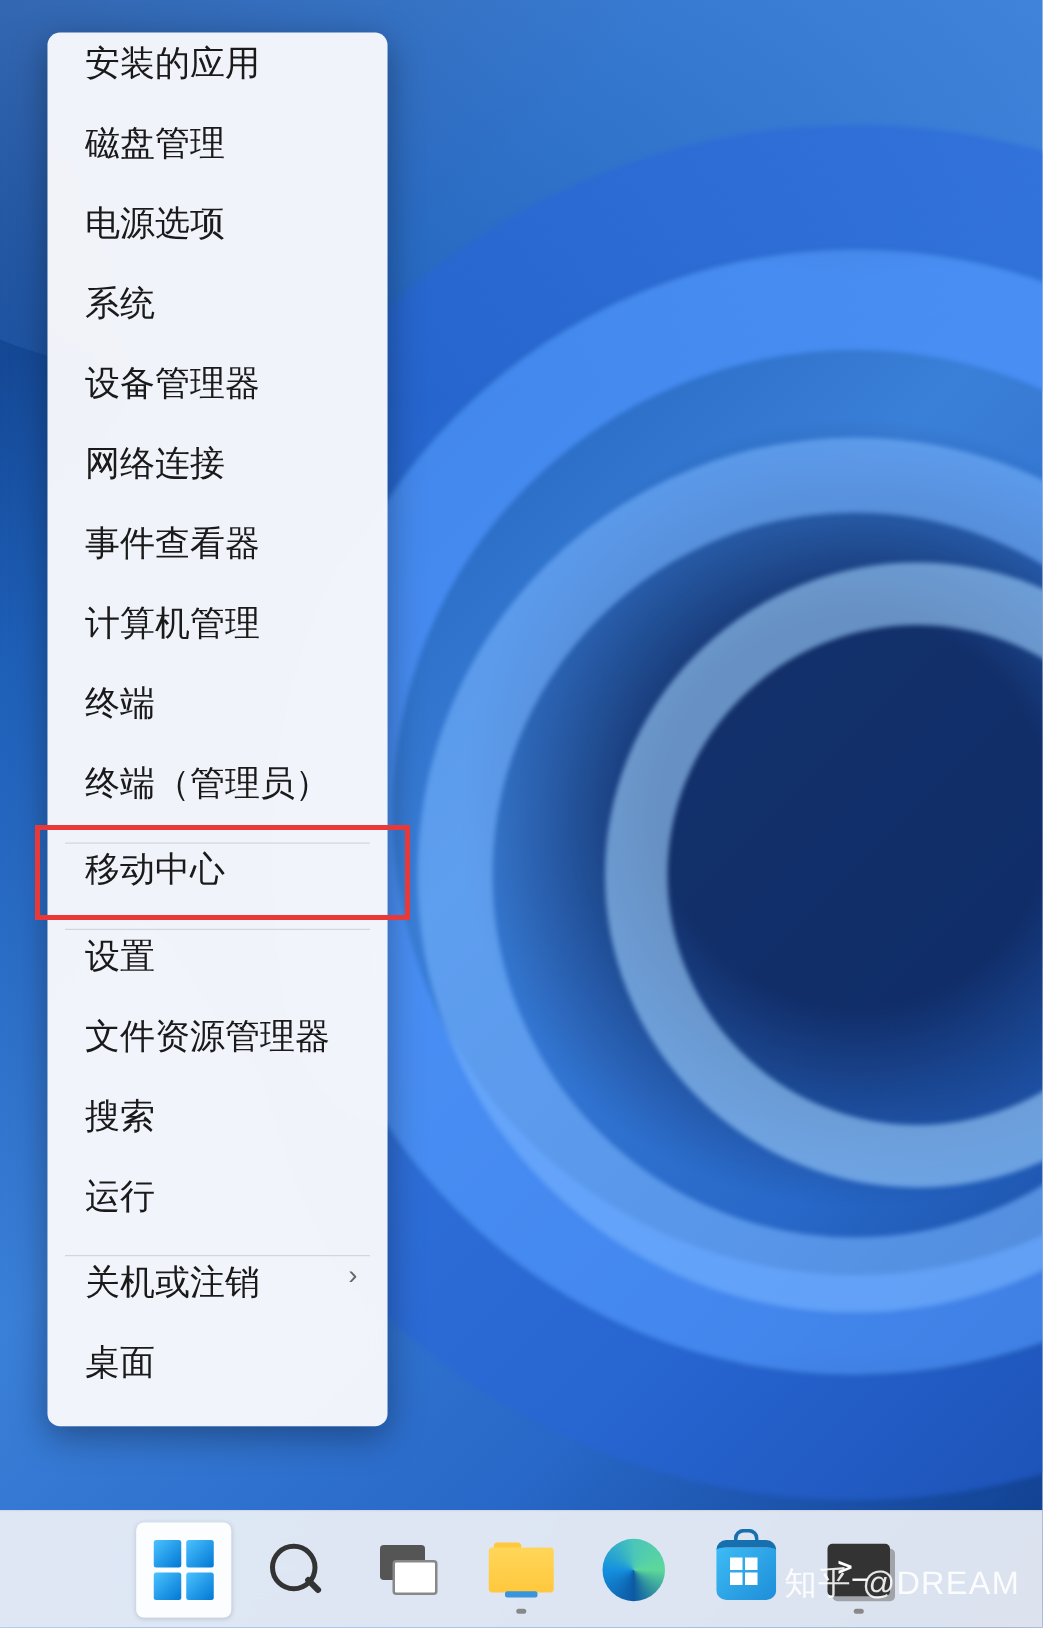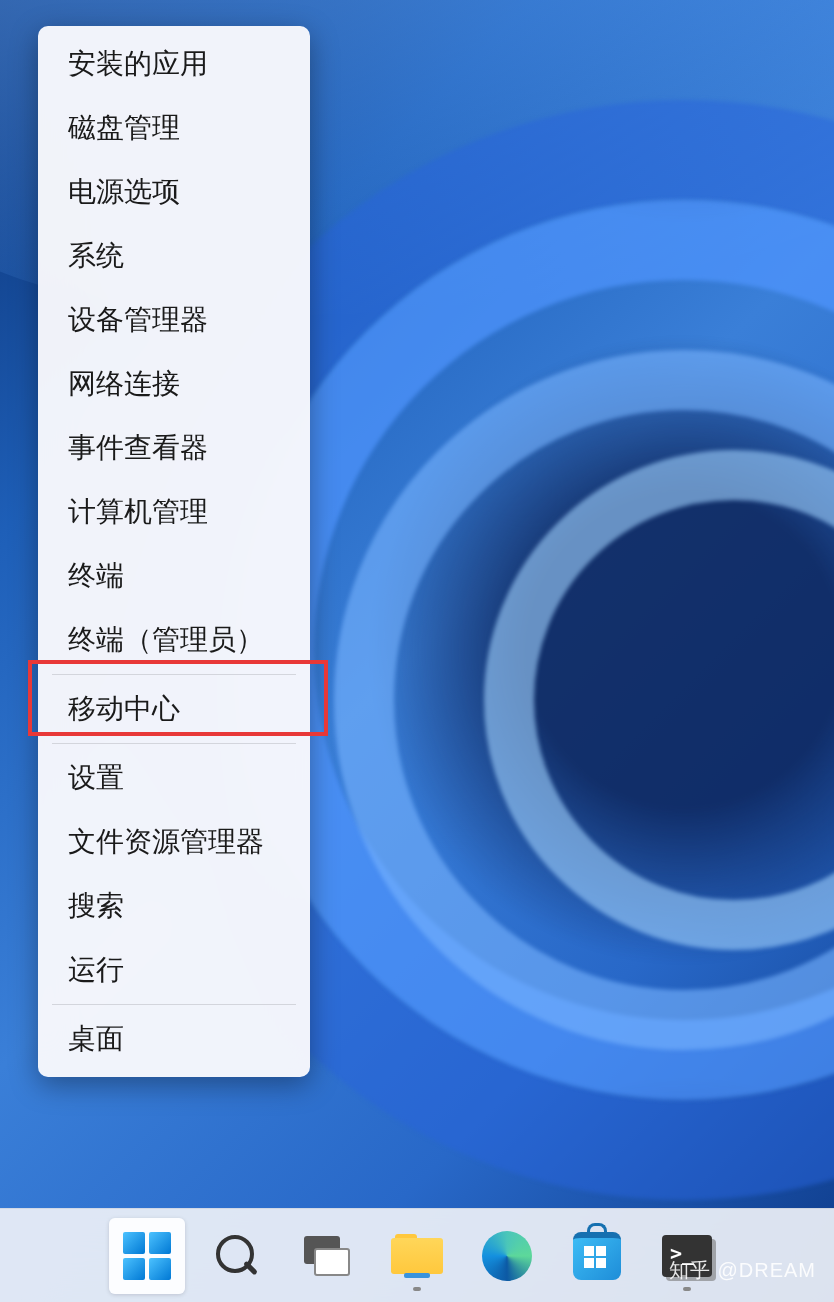--- a/index.html
+++ b/index.html
@@ -72,21 +72,21 @@
       background: rgba(248, 248, 252, 0.97);
       border-radius: 10px;
       box-shadow: 0 8px 28px rgba(0, 0, 0, 0.35);
       padding: 6px 0;
       backdrop-filter: blur(20px);
     }
     .menu-item {
       padding: 0 30px;
       height: 64px;
       display: flex;
-      align-items: center;
+      align-items: flex-start;
       font-size: 28px;
       color: #1a1a1a;
       cursor: default;
       position: relative;
     }
     .menu-separator {
       height: 1px;
       background: rgba(0, 0, 0, 0.12);
       margin: 2px 14px;
     }
@@ -307,21 +307,21 @@
       bottom: 3px;
       width: 8px;
       height: 4px;
       background: #888;
       border-radius: 2px;
     }
     .watermark {
       position: absolute;
       bottom: 18px;
       right: 18px;
-      font-size: 20px;
+      font-size: 26px;
       color: rgba(255, 255, 255, 0.88);
       font-weight: 400;
       z-index: 20;
       letter-spacing: 1px;
     }
   </style>
 </head>
 <body>
 
 <div class="wallpaper">
@@ -374,20 +374,24 @@
   <div class="menu-item">
       <span>文件资源管理器</span>
     </div>
   <div class="menu-item">
       <span>搜索</span>
     </div>
   <div class="menu-item">
       <span>运行</span>
     </div>
   <div class="menu-separator"></div>
+  <div class="menu-item">
+    <span>关机或注销</span>
+    <span class="submenu-arrow">›</span>
+  </div>
   <div class="menu-item">
       <span>桌面</span>
     </div>
 </div>
 
 <div class="highlighted"></div>
 
 <div class="taskbar">
   <div class="taskbar-icon active">
     <div class="icon-inner">

